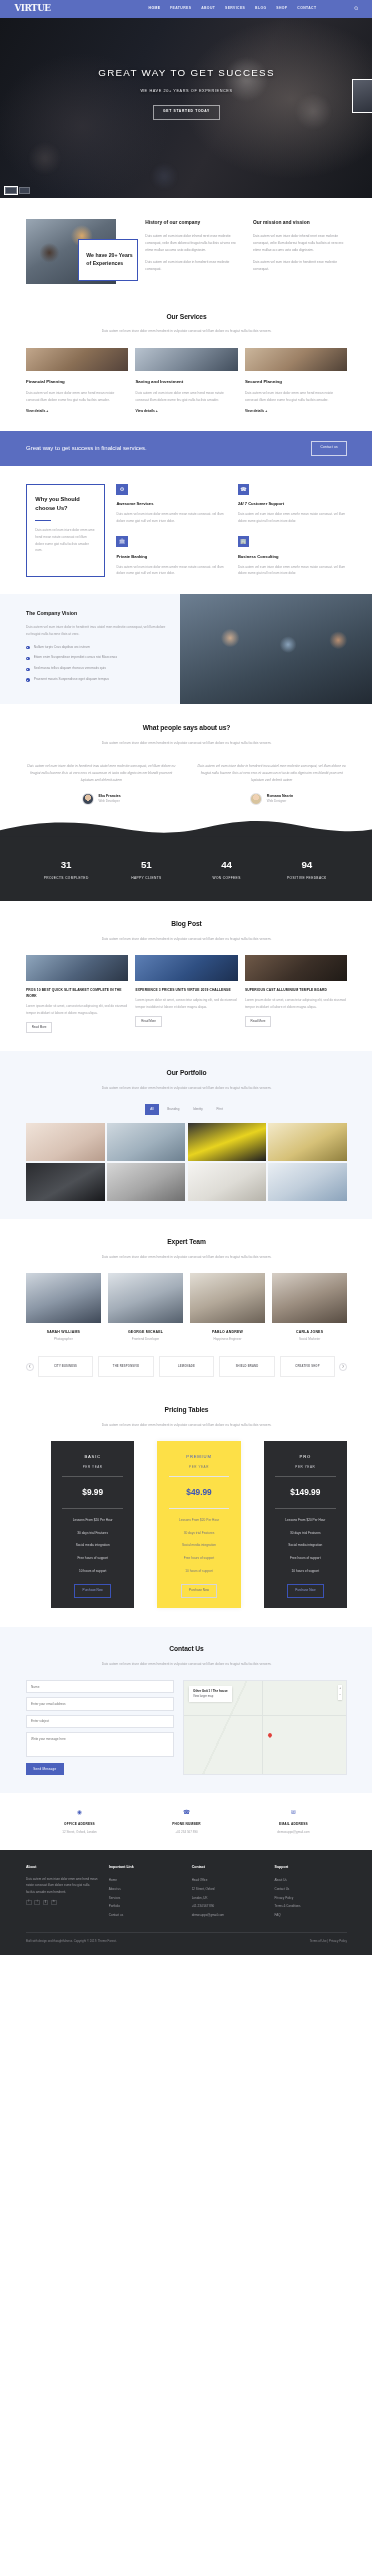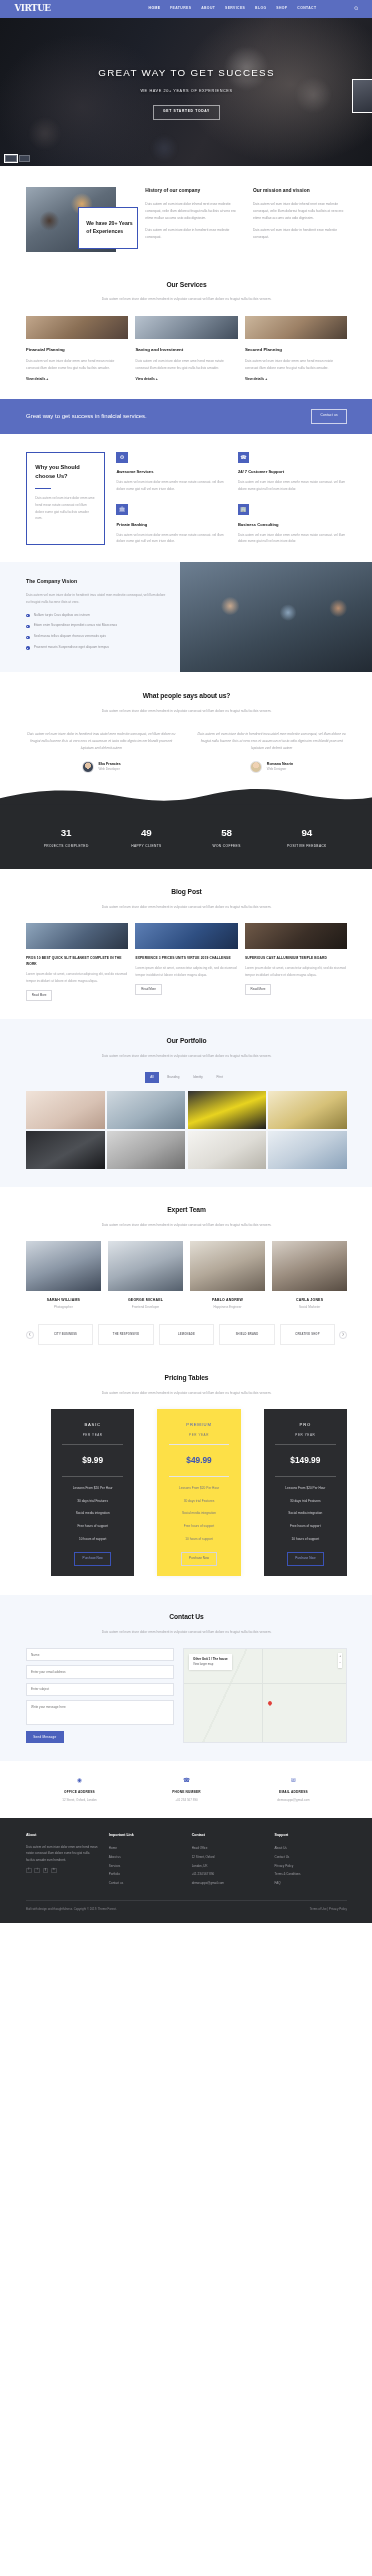--- a/index.html
+++ b/index.html
@@ -25,21 +25,21 @@
   .nav-links { display:flex; gap:9.8px; margin-left:98px; }
   .nav-links a {
     color:#e8ebf8; text-decoration:none; font-size:3.4px;
     letter-spacing:0.4px; font-weight:600;
   }
   .nav-links a.active { color:#fff; }
   .nav-search { margin-left:auto; color:#fff; }
 
   
   .hero {
-    height:148px; position:relative; overflow:hidden;
+    height:180px; position:relative; overflow:hidden;
     background:
       radial-gradient(ellipse 155px 114px at 78% 45%, rgba(120,110,105,.55), transparent 70%),
       radial-gradient(ellipse 124px 104px at 22% 60%, rgba(70,65,70,.45), transparent 70%),
       linear-gradient(120deg,#14161b 0%,#1d2029 35%,#2b2a30 60%,#16181d 100%);
   }
   .hero:before{
     content:""; position:absolute; inset:0;
     background:
       radial-gradient(circle 36px at 66% 34%, rgba(225,220,215,.30), transparent 62%),
       radial-gradient(circle 28.5px at 84% 52%, rgba(195,185,180,.22), transparent 64%),
@@ -518,25 +518,25 @@
     <svg class="wave" viewBox="0 0 720 32" preserveAspectRatio="none">
       <path d="M0,20 C70,2 140,0 215,13 C290,26 330,30 400,14 C470,-2 520,-1 585,12 C640,23 690,24 720,18 L720,32 L0,32 Z" fill="#27292c"></path>
     </svg>
     <div class="container">
       <div class="counter-grid">
         <div class="counter">
           <div class="num">31</div>
           <div class="lbl">PROJECTS COMPLETED</div>
         </div>
         <div class="counter">
-          <div class="num">49</div>
+          <div class="num">51</div>
           <div class="lbl">HAPPY CLIENTS</div>
         </div>
         <div class="counter">
-          <div class="num">58</div>
+          <div class="num">44</div>
           <div class="lbl">WON COFFEES</div>
         </div>
         <div class="counter">
           <div class="num">94</div>
           <div class="lbl">POSITIVE FEEDBACK</div>
         </div>
       </div>
     </div>
   </div>
 

